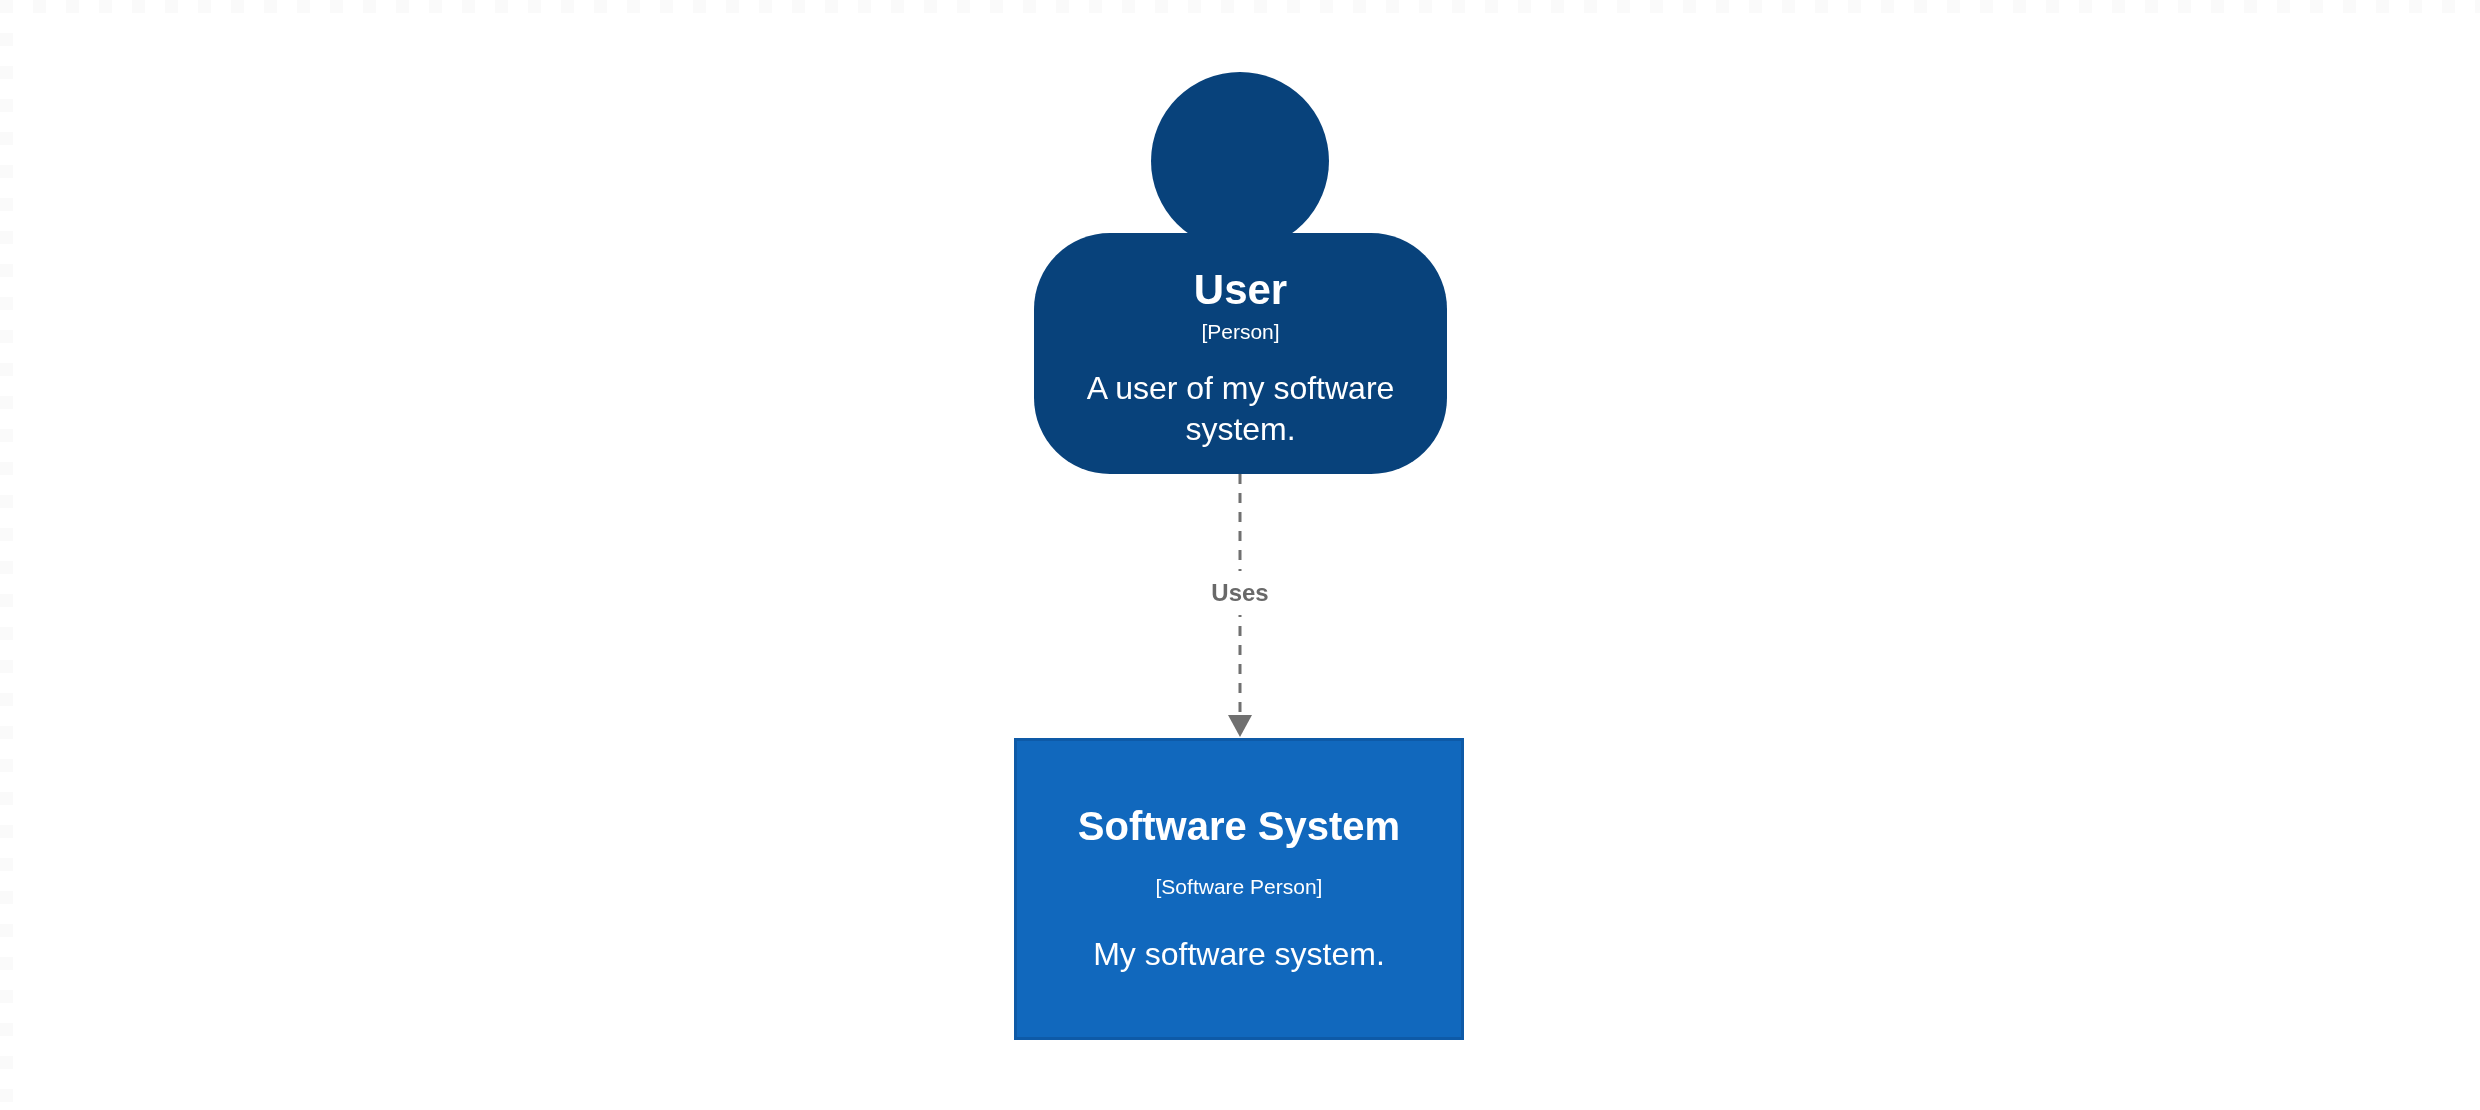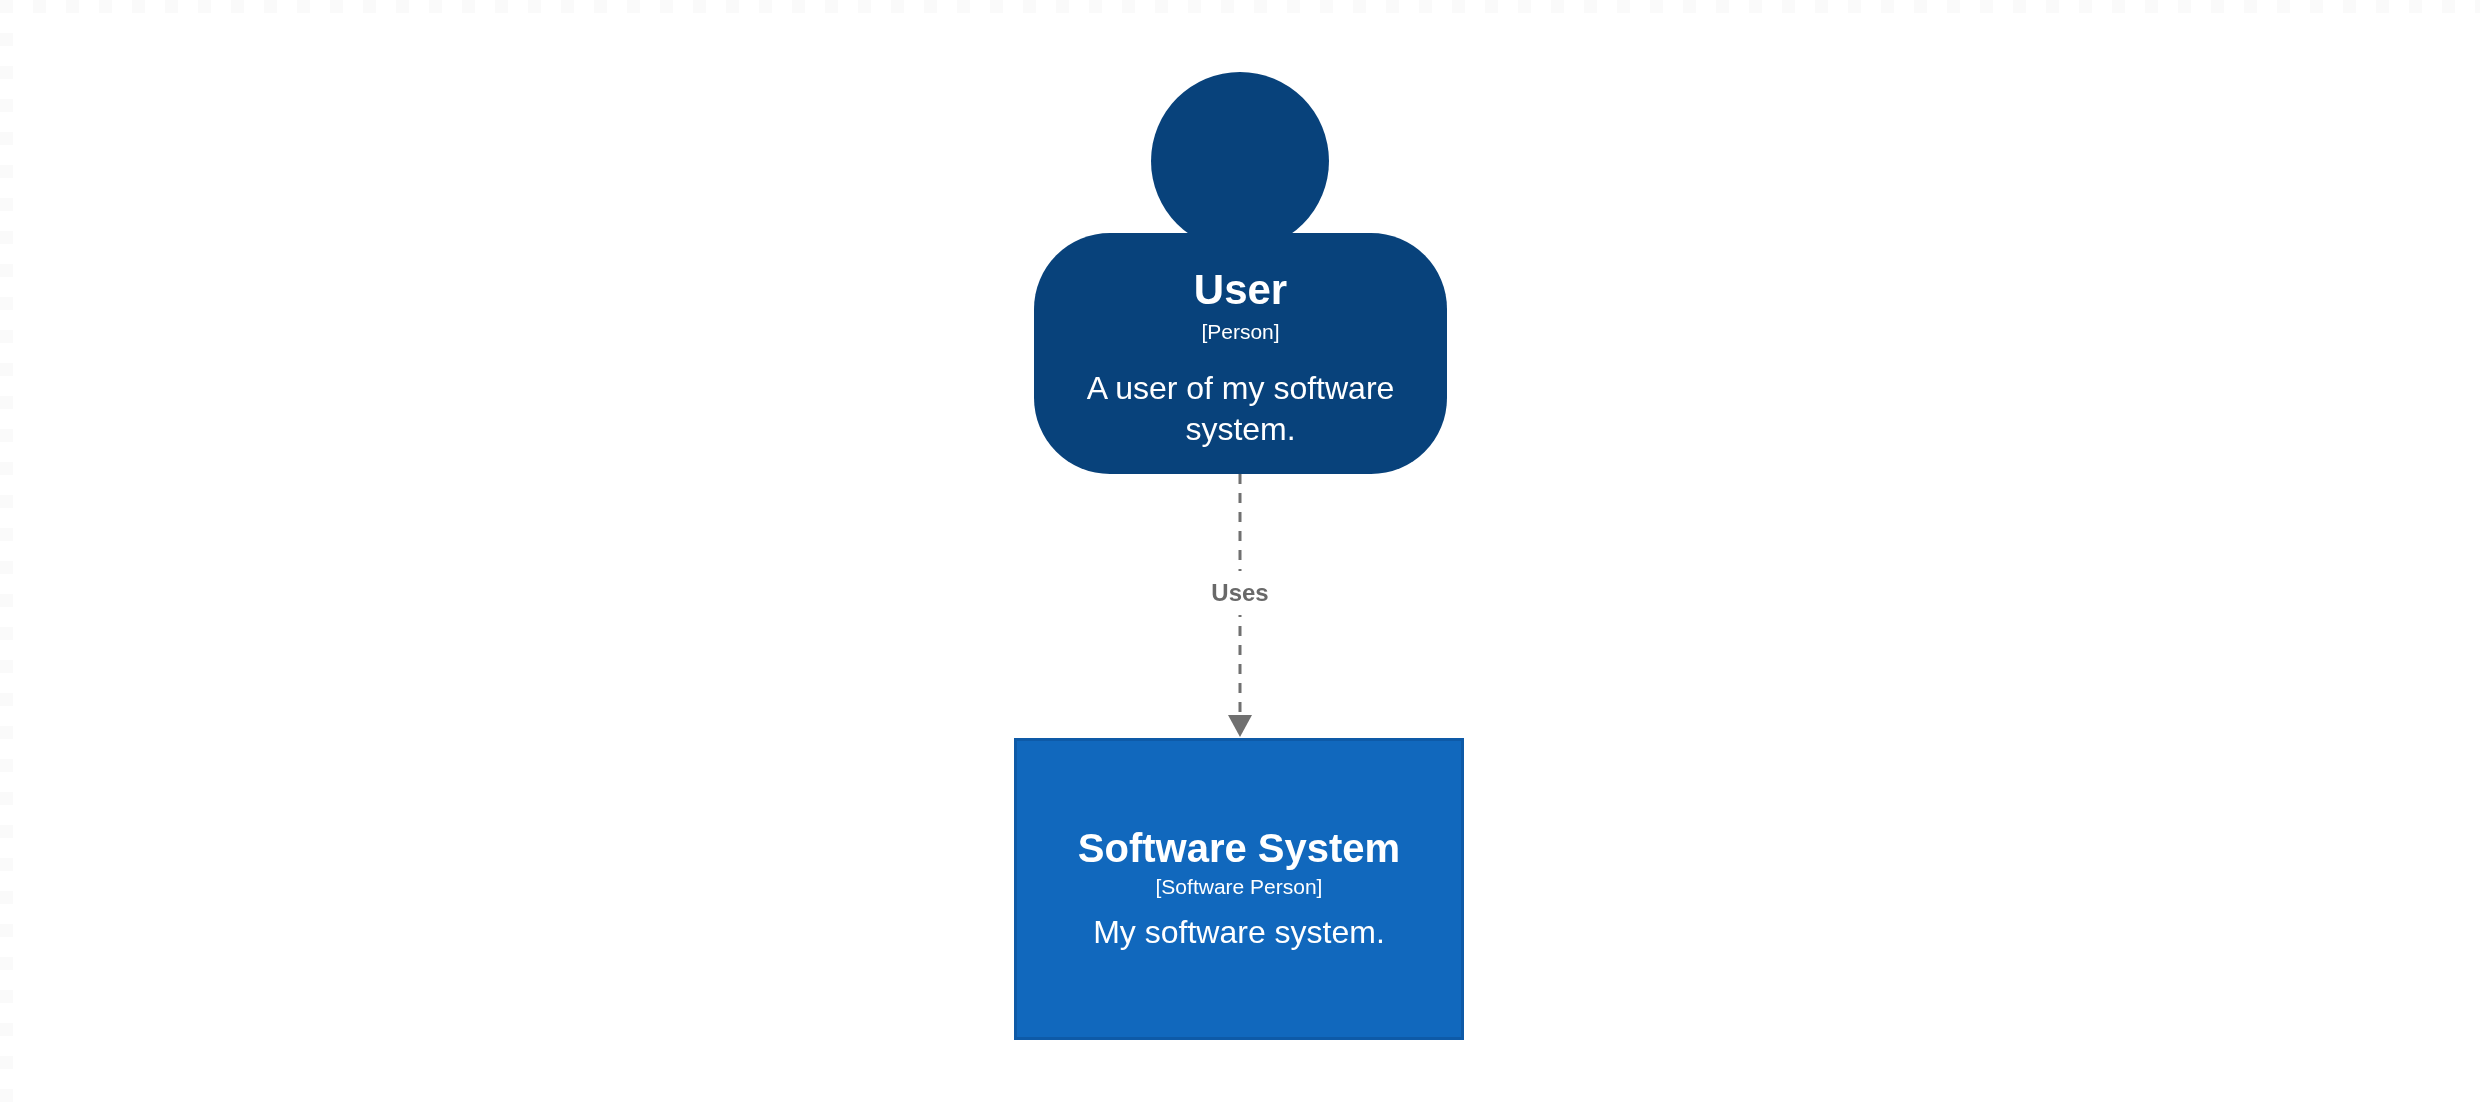--- a/index.html
+++ b/index.html
@@ -66,20 +66,21 @@
     position: absolute;
     left: 1014px; top: 738px;
     width: 450px; height: 302px;
     background: var(--system-fill, #1168BD);
     border: 3px solid var(--system-border, #0E5AA7);
     box-sizing: border-box;
     color: #ffffff;
     display: flex; flex-direction: column;
     align-items: center; justify-content: center;
     text-align: center;
+    gap: 22px;
   }
   .system-box .node-name { font-size: 40px; }
   .system-box .node-type { margin-top: 4px; }
   .system-box .node-desc { margin-top: 13px; max-width: 420px; text-align: center; }
 </style>
 </head>
 <body>
 
 <div class="canvas">
 

